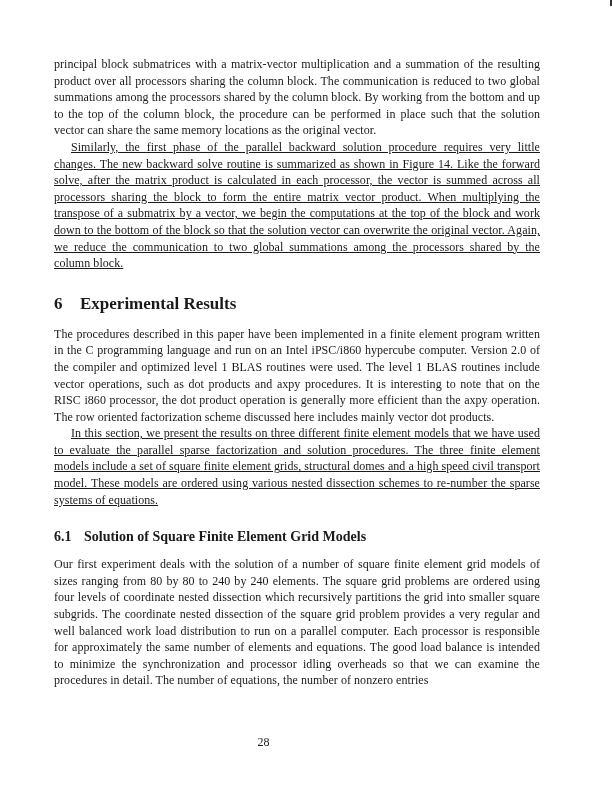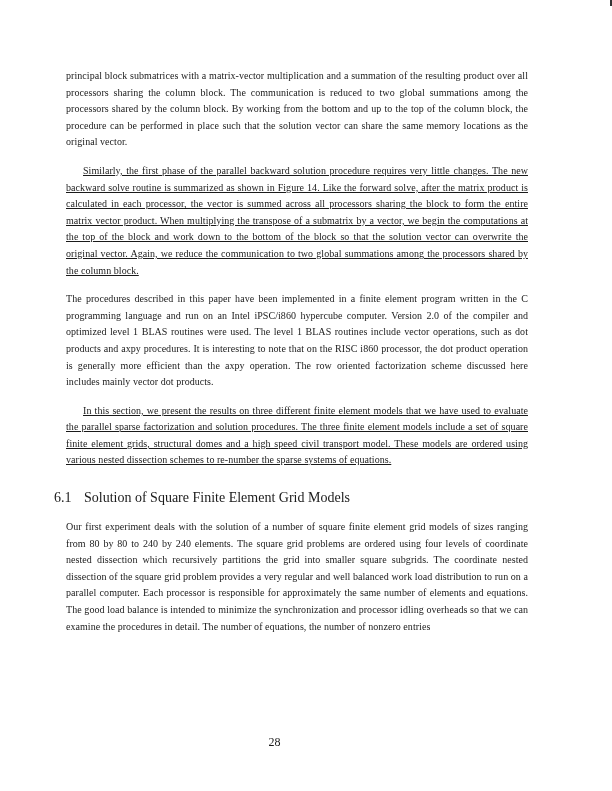--- a/index.html
+++ b/index.html
@@ -16,56 +16,56 @@
       color: #1a1a1a;
     }
     .page {
       position: absolute;
       left: 54px;
       top: 56px;
       width: 486px;
     }
     .para {
       font-family: "Liberation Serif", "DejaVu Serif", serif;
-      font-size: 10px;
+      font-size: 12px;
       line-height: 16.6px;
       text-align: justify;
-      margin: 12px;
+      margin: 0;
       letter-spacing: 0.05px;
     }
     .para.indent {
       text-indent: 17px;
       text-decoration: underline;
     }
     .section-heading {
       font-family: "Liberation Serif", "DejaVu Serif", serif;
       font-weight: bold;
       font-size: 17px;
       margin: 22px 0 12px 0;
       line-height: 20px;
     }
     .section-heading .num {
       display: inline-block;
       width: 26px;
     }
     .subsection-heading {
       font-family: "Liberation Serif", "DejaVu Serif", serif;
-      font-weight: normal;
+      font-weight: bold;
       font-size: 14px;
       margin: 20px 0 10px 0;
       line-height: 18px;
     }
     .subsection-heading .num {
       display: inline-block;
       width: 30px;
     }
     .page-number {
       position: absolute;
       top: 735px;
-      left: 15px;
+      left: 4px;
       width: 519px;
       text-align: center;
       font-family: "Liberation Serif", "DejaVu Serif", serif;
       font-size: 12px;
     }
     .corner-mark {
       position: absolute;
       right: 0;
       top: 0;
       width: 2px;
@@ -75,20 +75,23 @@
   </style>
 </head>
 <body>
 
 <div class="corner-mark"></div>
 
 <div class="page">
   <p class="para">principal block submatrices with a matrix-vector multiplication and a summation of the resulting product over all processors sharing the column block. The communication is reduced to two global summations among the processors shared by the column block. By working from the bottom and up to the top of the column block, the procedure can be performed in place such that the solution vector can share the same memory locations as the original vector.</p>
   <p class="para indent">Similarly, the first phase of the parallel backward solution procedure requires very little changes. The new backward solve routine is summarized as shown in Figure 14. Like the forward solve, after the matrix product is calculated in each processor, the vector is summed across all processors sharing the block to form the entire matrix vector product. When multiplying the transpose of a submatrix by a vector, we begin the computations at the top of the block and work down to the bottom of the block so that the solution vector can overwrite the original vector. Again, we reduce the communication to two global summations among the processors shared by the column block.</p>
 
+  <h2 class="section-heading">
+    <span class="num">6</span><span>Experimental Results</span>
+  </h2>
   <p class="para">The procedures described in this paper have been implemented in a finite element program written in the C programming language and run on an Intel iPSC/i860 hypercube computer. Version 2.0 of the compiler and optimized level 1 BLAS routines were used. The level 1 BLAS routines include vector operations, such as dot products and axpy procedures. It is interesting to note that on the RISC i860 processor, the dot product operation is generally more efficient than the axpy operation. The row oriented factorization scheme discussed here includes mainly vector dot products.</p>
   <p class="para indent">In this section, we present the results on three different finite element models that we have used to evaluate the parallel sparse factorization and solution procedures. The three finite element models include a set of square finite element grids, structural domes and a high speed civil transport model. These models are ordered using various nested dissection schemes to re-number the sparse systems of equations.</p>
 
   <h3 class="subsection-heading">
     <span class="num">6.1</span><span>Solution of Square Finite Element Grid Models</span>
   </h3>
   <p class="para">Our first experiment deals with the solution of a number of square finite element grid models of sizes ranging from 80 by 80 to 240 by 240 elements. The square grid problems are ordered using four levels of coordinate nested dissection which recursively partitions the grid into smaller square subgrids. The coordinate nested dissection of the square grid problem provides a very regular and well balanced work load distribution to run on a parallel computer. Each processor is responsible for approximately the same number of elements and equations. The good load balance is intended to minimize the synchronization and processor idling overheads so that we can examine the procedures in detail. The number of equations, the number of nonzero entries</p>
 </div>
 
 <div class="page-number">28</div>

